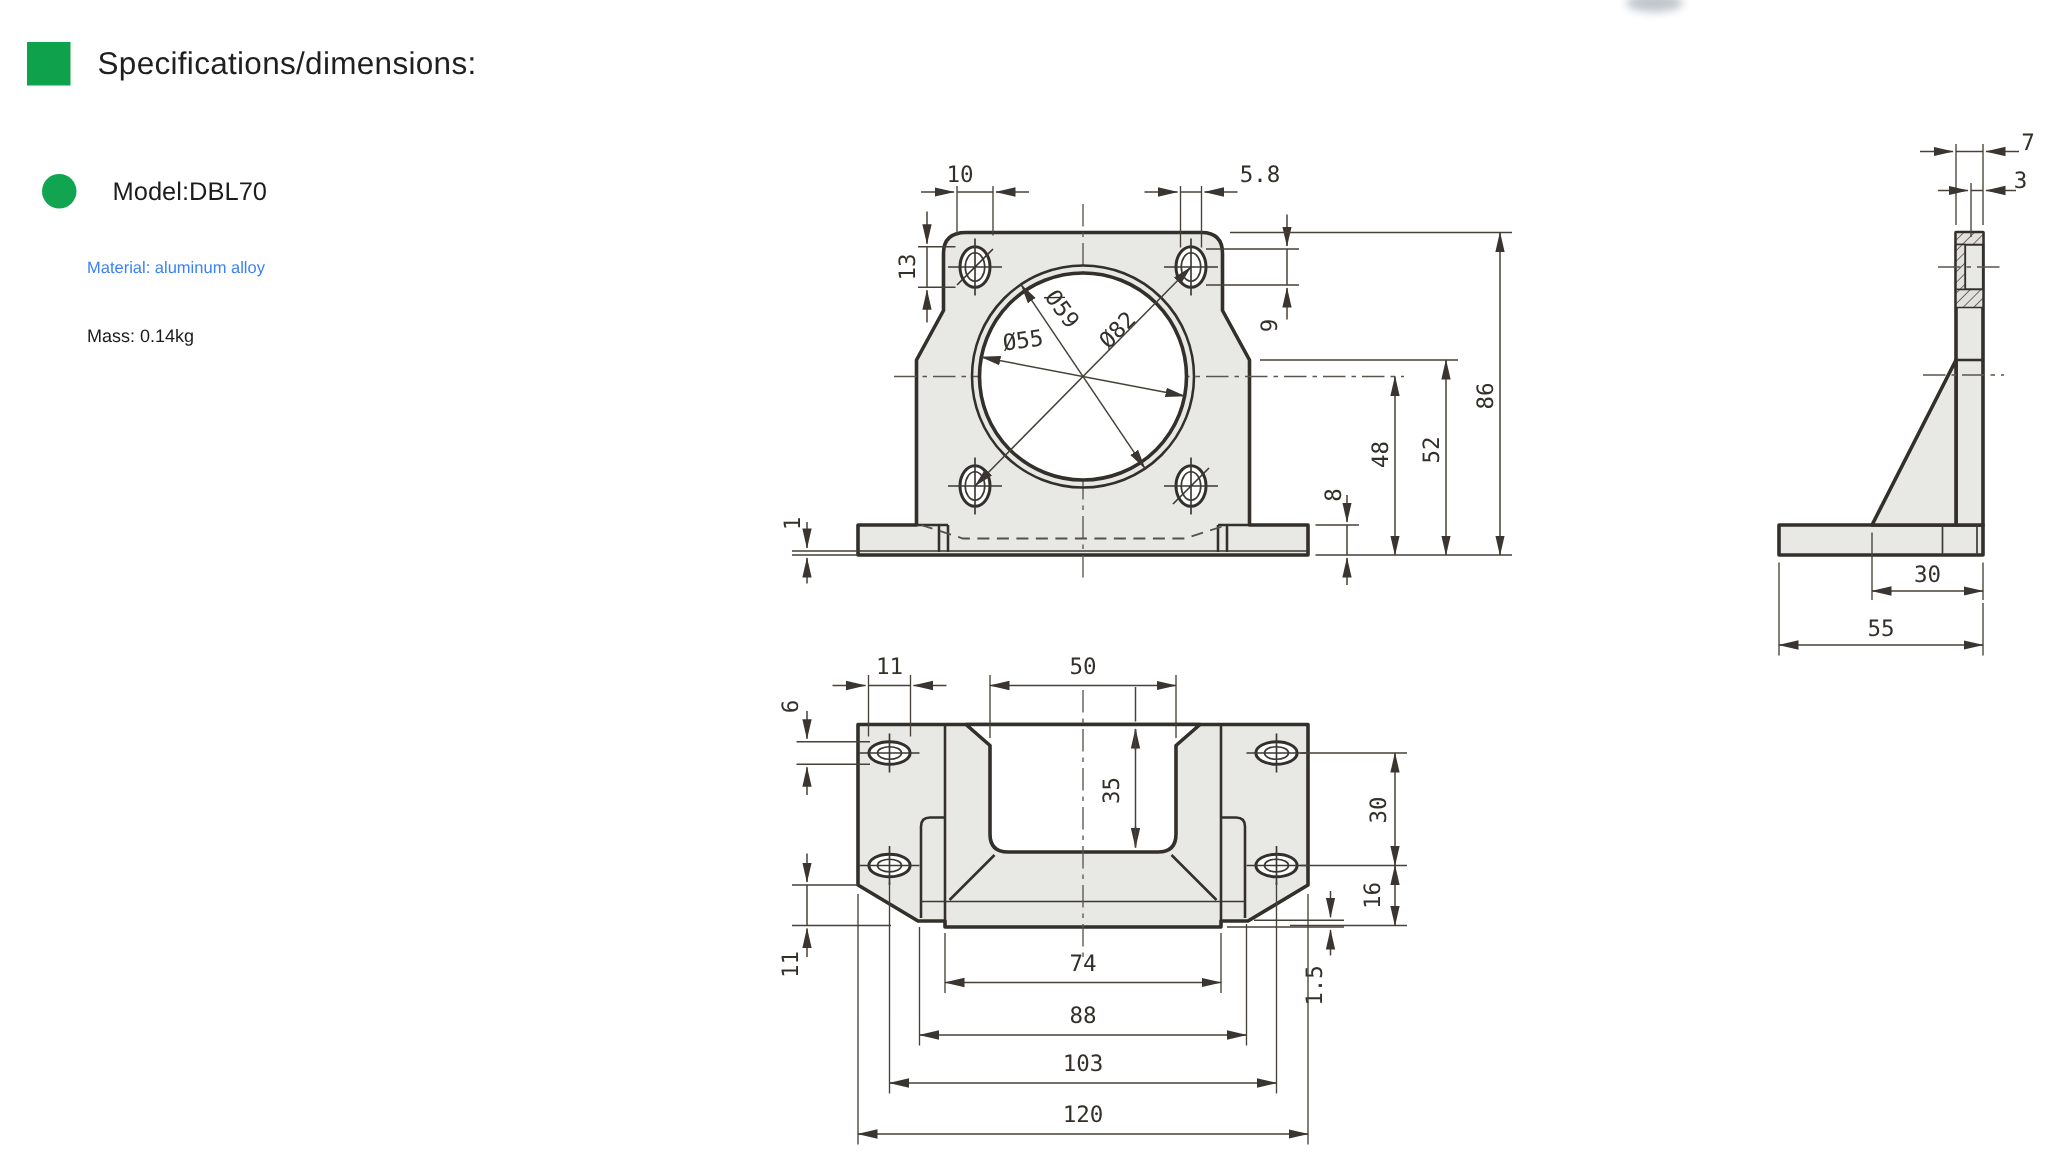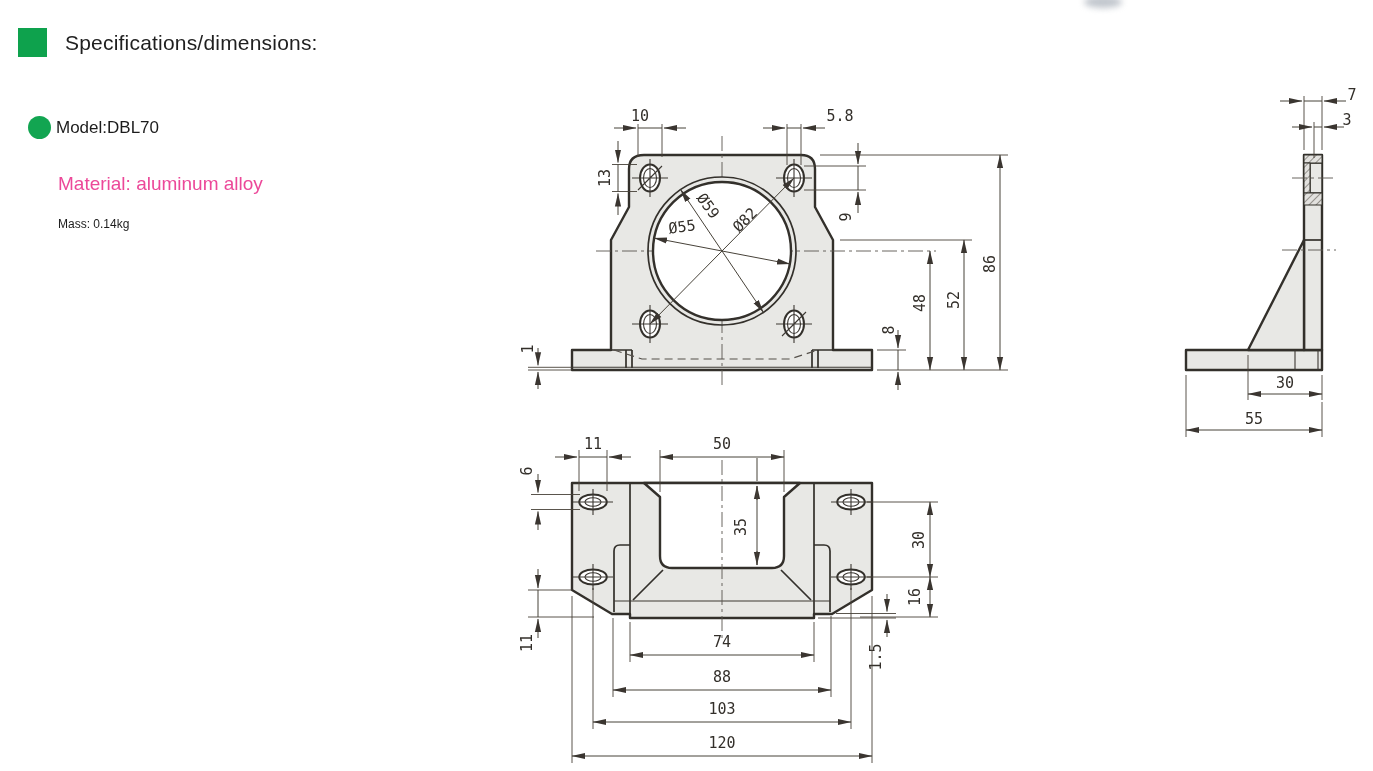--- a/index.html
+++ b/index.html
@@ -1,23 +1,23 @@
 <!DOCTYPE html>
 <html><head>
 <meta charset="utf-8">
 <style>
   html,body{margin:0;padding:0;background:#ffffff;}
   body{width:1373px;height:771px;position:relative;font-family:"Liberation Sans",sans-serif;overflow:hidden;}
   .hdr{position:absolute;left:18px;top:8px;display:flex;align-items:center;gap:18px;margin-top:20px;}
   .hdr-square{width:29px;height:29px;background:#0ea24d;}
   .hdr-title{font-size:21px;color:#1f1f1f;font-weight:500;letter-spacing:.2px;}
-  .model-row{position:absolute;left:28px;top:116px;display:flex;align-items:center;gap:5px;}
+  .model-row{position:absolute;left:28px;top:116px;display:flex;align-items:center;gap:24px;}
   .bullet{width:23px;height:23px;border-radius:50%;background:#12a551;}
   .model-text{font-size:17px;color:#1c1c1c;}
-  .material-text{position:absolute;left:58px;top:173px;font-size:19px;color:#ec4899;}
+  .material-text{position:absolute;left:58px;top:173px;font-size:11px;color:#3b82f6;}
   .mass-text{position:absolute;left:58px;top:217px;font-size:12px;color:#1c1c1c;}
   .smudge{position:absolute;left:1084px;top:-4px;width:38px;height:12px;border-radius:50%;
           background:#8d97a3;filter:blur(3px);opacity:.55;}
   svg.drawing{position:absolute;left:0;top:0;}
   .outline{fill:#e8e8e5;stroke:#33302b;stroke-width:2.4;stroke-linejoin:round;}
   .cut{fill:#ffffff;stroke:#33302b;stroke-width:2.4;stroke-linejoin:round;}
   .med{fill:none;stroke:#33302b;stroke-width:1.7;}
   .thin{fill:none;stroke:#3c3833;stroke-width:1.1;}
   .hid{fill:none;stroke:#55504a;stroke-width:1.2;stroke-dasharray:8 5;}
   .cl{fill:none;stroke:#5a554e;stroke-width:.9;stroke-dasharray:15 4 3 4;}

